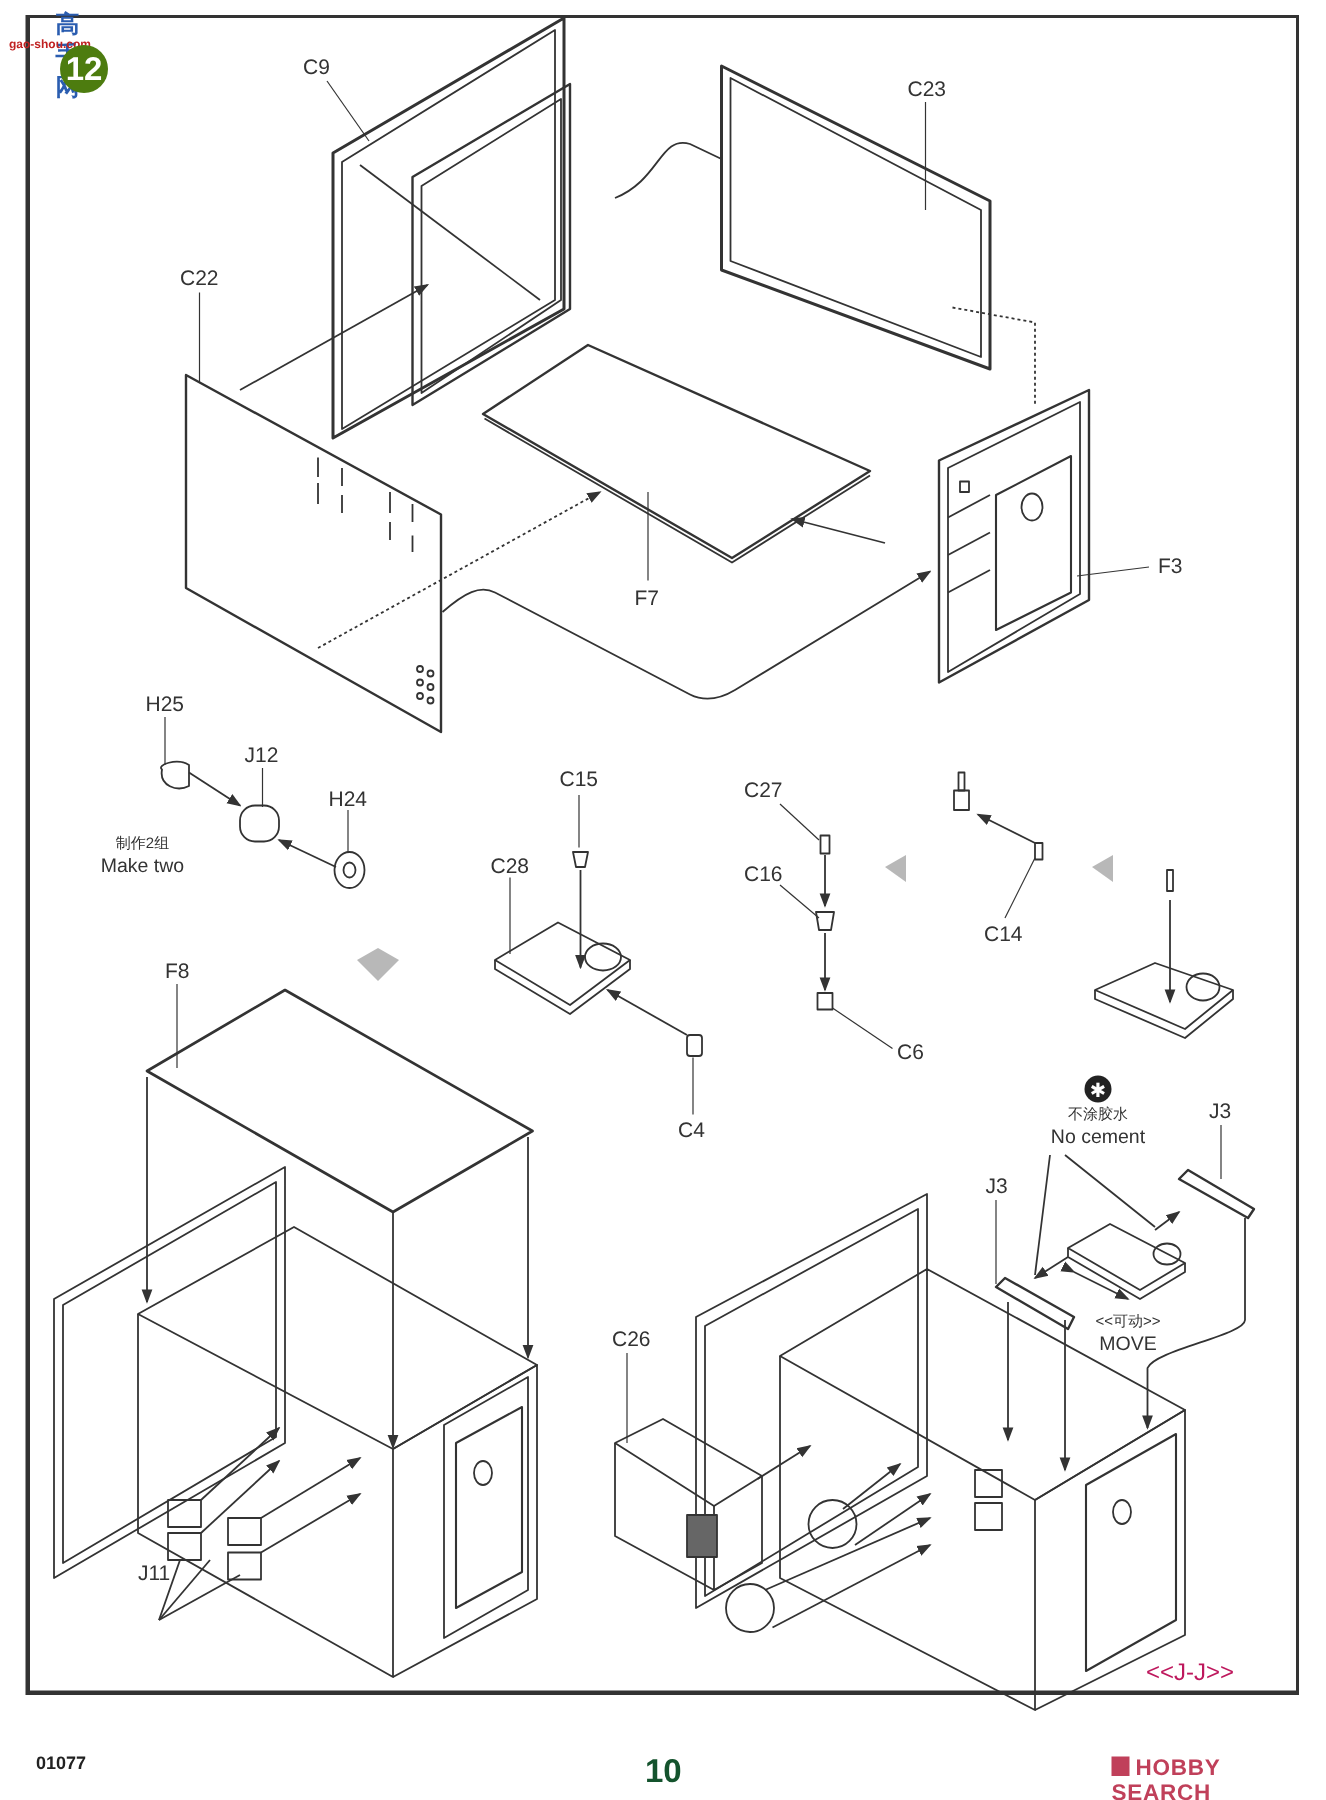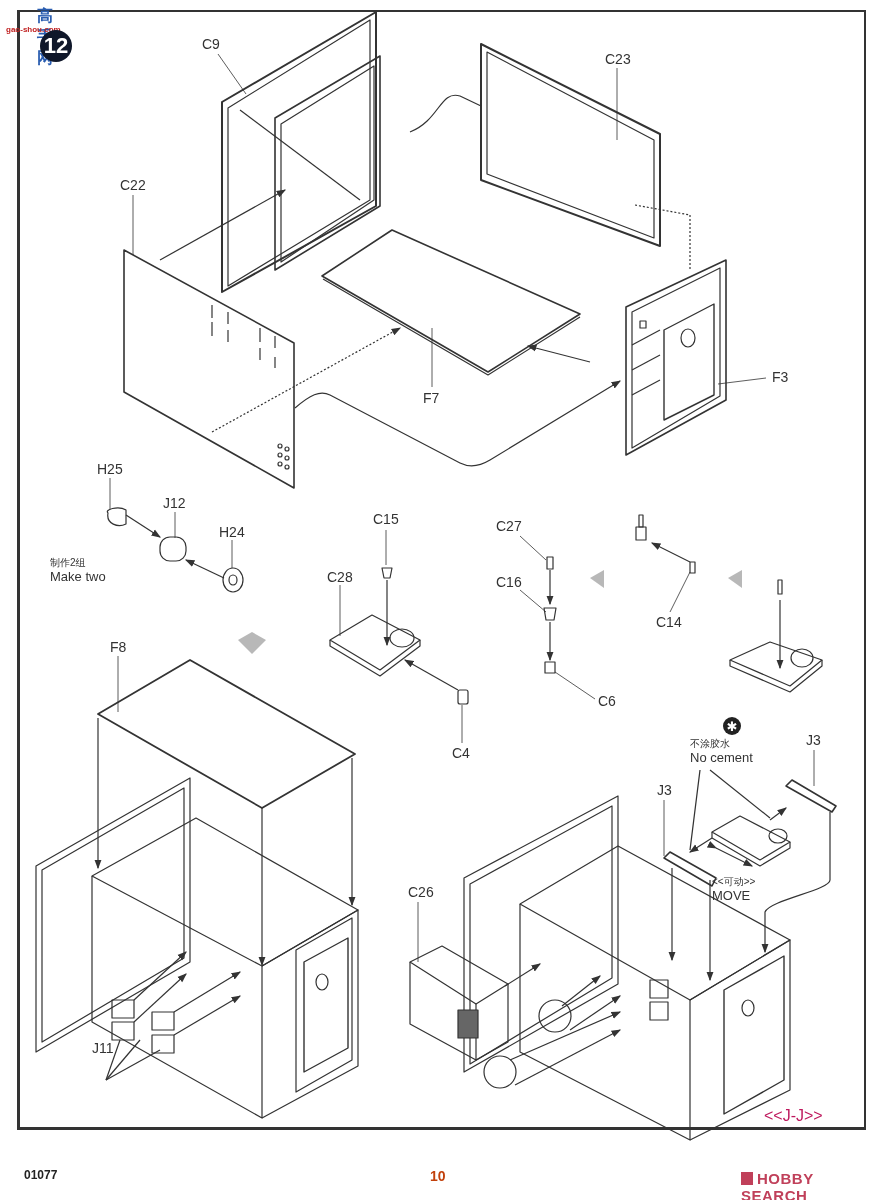--- a/index.html
+++ b/index.html
@@ -1,27 +1,27 @@
 <!DOCTYPE html>
 <html><head>
 <meta charset="utf-8">
 <style>
   html,body{margin:0;padding:0;background:#fff;}
   body{width:884px;height:1200px;position:relative;overflow:hidden;font-family:"Liberation Sans",sans-serif;color:#222;}
   .frame{position:absolute;left:17px;top:10px;width:849px;height:1120px;border:2px solid #333;border-left-width:3px;border-bottom-width:3px;box-sizing:border-box;}
   svg.art{position:absolute;left:0;top:0;}
   .lbl{position:absolute;font-size:14px;color:#333;white-space:nowrap;line-height:1;}
-  .note{position:absolute;font-size:13px;color:#333;line-height:1.2;}
+  .note{position:absolute;text-align:center;font-size:13px;color:#333;line-height:1.2;}
   .note .cn{font-size:10px;}
-  .step-badge{position:absolute;left:40px;top:30px;width:32px;height:32px;border-radius:50%;background:#0f172a;color:#fff;font-weight:bold;font-size:22px;display:flex;align-items:center;justify-content:center;}
+  .step-badge{position:absolute;left:40px;top:30px;width:32px;height:32px;border-radius:50%;background:#4d7c0f;color:#fff;font-weight:bold;font-size:22px;display:flex;align-items:center;justify-content:center;}
   .logo{position:absolute;left:6px;top:6px;width:58px;height:28px;}
   .logo .cn{position:absolute;left:2px;top:0;font-size:16px;font-weight:bold;color:#2a5db0;letter-spacing:1px;margin-left:29px;}
   .logo .url{position:absolute;left:0;top:19px;font-size:8px;font-weight:bold;color:#c02020;}
   .footer-code{position:absolute;left:24px;top:1168px;font-size:12px;font-weight:bold;color:#222;}
-  .footer-page{position:absolute;left:430px;top:1168px;font-size:14px;font-weight:bold;color:#c2410c;}
+  .footer-page{position:absolute;left:430px;top:1168px;font-size:22px;font-weight:bold;color:#14532d;}
   .footer-brand{position:absolute;left:741px;top:1170px;font-size:15px;color:#c0405a;font-weight:bold;letter-spacing:0.5px;}
   .footer-brand .box{display:inline-block;width:12px;height:13px;background:#c0405a;margin-right:4px;vertical-align:-1px;}
   .section-code{position:absolute;left:764px;top:1107px;font-size:16px;color:#be185d;}
   .nocement-icon{position:absolute;left:723px;top:717px;width:18px;height:18px;border-radius:50%;background:#222;color:#fff;font-size:13px;display:flex;align-items:center;justify-content:center;}
 </style>
 </head>
 <body>
 
 <div class="frame"></div>
 

